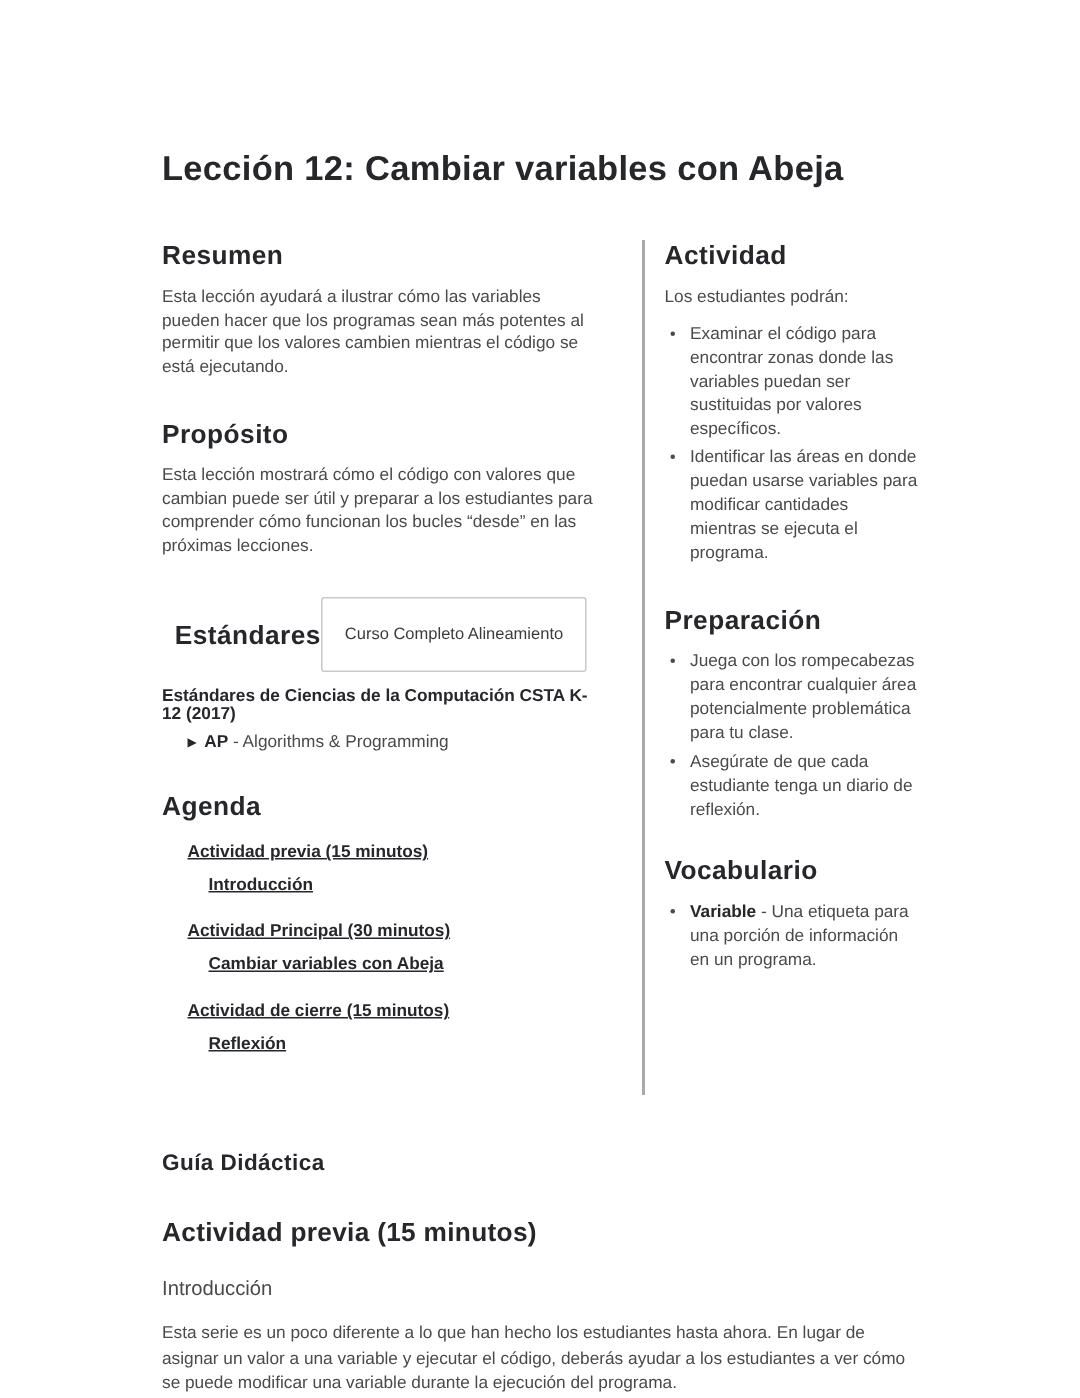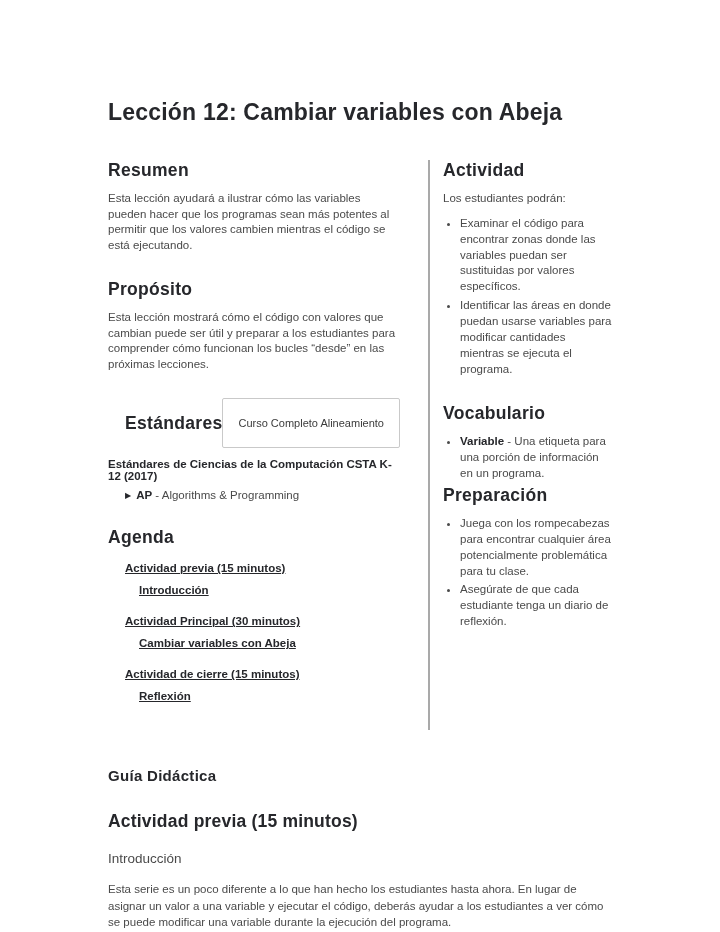--- a/index.html
+++ b/index.html
@@ -56,21 +56,21 @@
     font-size: 11.5px;
     line-height: 1.35;
     color: #4a4a4a;
   }
   .section { margin-bottom: 26px; }
 
   
   .standards-header {
     display: flex;
     align-items: center;
-    justify-content: flex-end;
+    justify-content: center;
     margin-bottom: 10px;
   }
   .standards-header h2 { margin-bottom: 0; }
   .alignment-button {
     background: #ffffff;
     border: 1px solid #c9c9c9;
     border-radius: 2px;
     font-family: "Liberation Sans", sans-serif;
     font-size: 11px;
     color: #3b3b3b;
@@ -216,35 +216,35 @@
 
       <div class="section">
         <h2 class="section-heading">Actividad</h2>
         <div class="intro-line">Los estudiantes podrán:</div>
         <ul class="bullets">
           <li>Examinar el código para encontrar zonas donde las variables puedan ser sustituidas por valores específicos.</li>
           <li>Identificar las áreas en donde puedan usarse variables para modificar cantidades mientras se ejecuta el programa.</li>
         </ul>
       </div>
 
-      <div class="section" style="margin-bottom: 0;">
-        <h2 class="section-heading">Vocabulario</h2>
-        <ul class="bullets">
-          <li><span class="vocab-term">Variable</span><span> - Una etiqueta para una porción de información en un programa.</span></li>
-        </ul>
-      </div>
-
       <div class="section" style="margin-bottom: 22px;">
         <h2 class="section-heading">Preparación</h2>
         <ul class="bullets">
           <li>Juega con los rompecabezas para encontrar cualquier área potencialmente problemática para tu clase.</li>
           <li>Asegúrate de que cada estudiante tenga un diario de reflexión.</li>
         </ul>
       </div>
 
+      <div class="section" style="margin-bottom: 0;">
+        <h2 class="section-heading">Vocabulario</h2>
+        <ul class="bullets">
+          <li><span class="vocab-term">Variable</span><span> - Una etiqueta para una porción de información en un programa.</span></li>
+        </ul>
+      </div>
+
     </div>
   </div>
 
   <div class="guide">
     <h2 class="guide-heading">Guía Didáctica</h2>
     <h3 class="activity-heading">Actividad previa (15 minutos)</h3>
     <h4 class="activity-subheading">Introducción</h4>
     <p class="guide-paragraph">Esta serie es un poco diferente a lo que han hecho los estudiantes hasta ahora. En lugar de asignar un valor a una variable y ejecutar el código, deberás ayudar a los estudiantes a ver cómo se puede modificar una variable durante la ejecución del programa.</p>
 
   </div>

